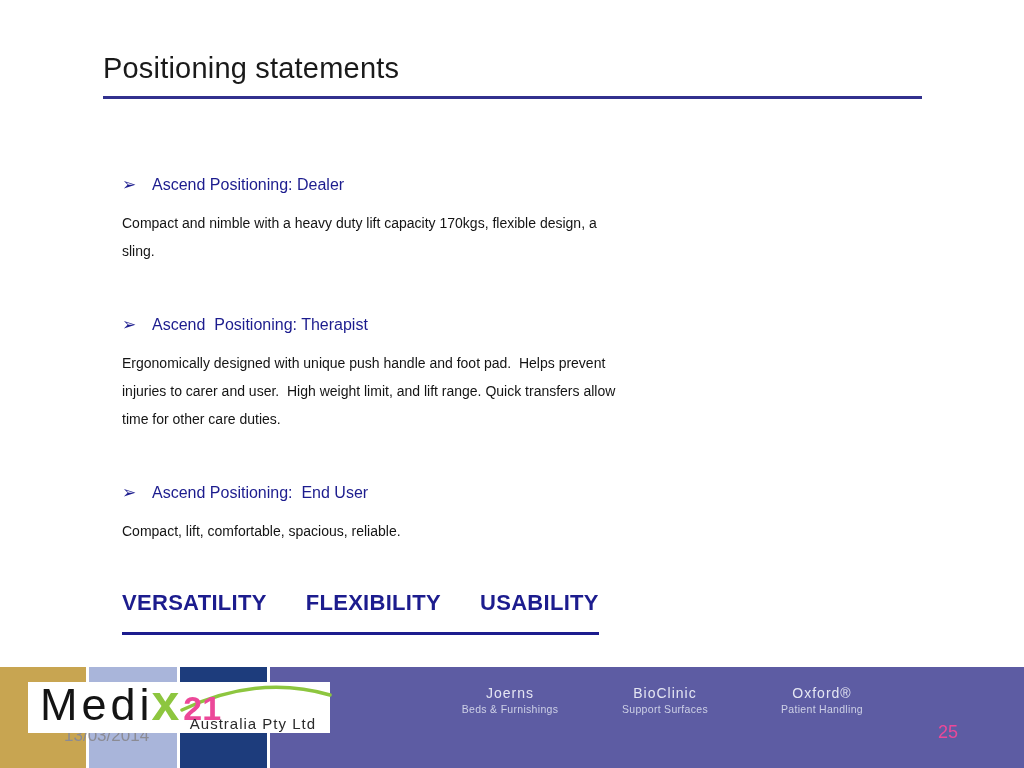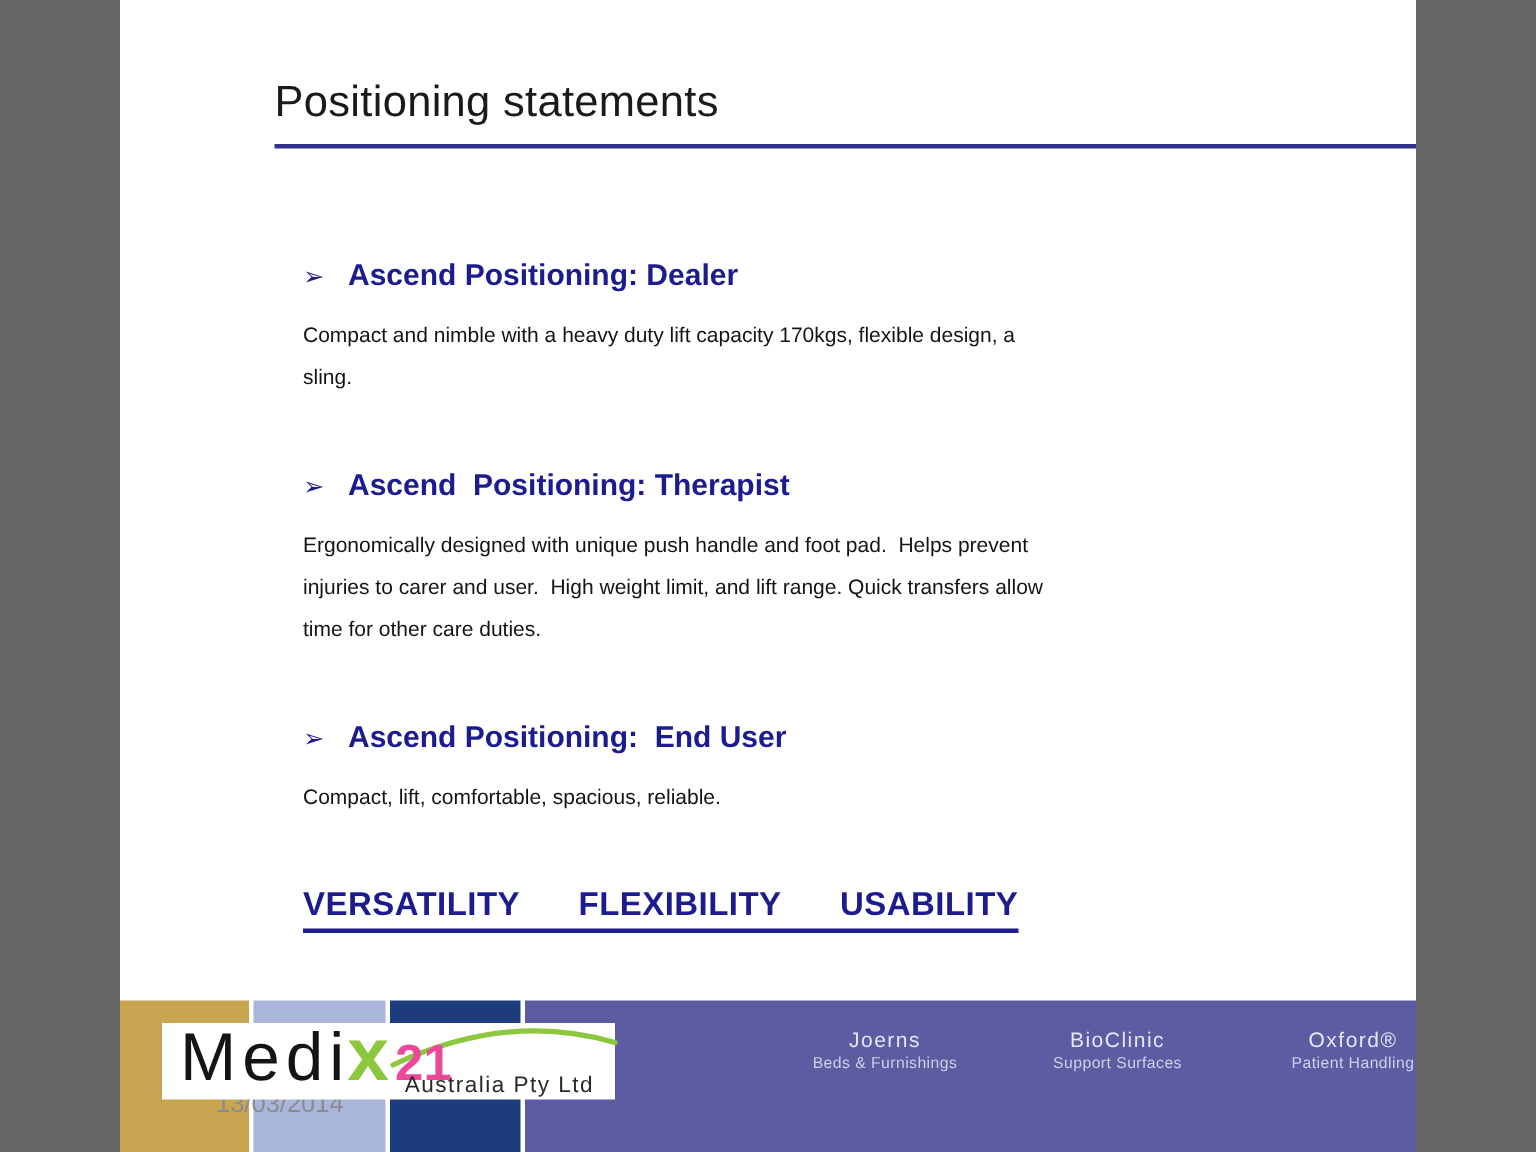--- a/index.html
+++ b/index.html
@@ -1,21 +1,21 @@
 <!DOCTYPE html>
 <html><head>
 <meta charset="utf-8">
 <style>
   * { margin: 0; padding: 0; box-sizing: border-box; }
   html, body { background: #666; }
   body { font-family: "Liberation Sans", sans-serif; }
 
   .slide {
     position: relative;
-    width: 864px;
+    width: 1024px;
     height: 768px;
     background: #ffffff;
     overflow: hidden;
     margin: 0 auto;
   }
 
   
   .slide-title {
     position: absolute;
     left: 103px;
@@ -48,37 +48,37 @@
     line-height: 28px;
   }
   .bullet {
     width: 30px;
     flex: 0 0 30px;
     font-family: "DejaVu Sans", sans-serif;
     font-size: 17px;
     color: #1c1c8e;
   }
   .heading-text {
-    font-size: 20px;
-    font-weight: bold;
+    font-size: 16px;
+    font-weight: normal;
     color: #1c1c8e;
     white-space: pre-wrap;
   }
   .body-line {
     font-size: 14px;
     line-height: 28px;
     color: #141414;
     white-space: pre-wrap;
   }
 
   .keywords {
     display: inline-flex;
     gap: 39px;
     border-bottom: 3px solid #1c1c8e;
-    padding-bottom: 3px;
+    padding-bottom: 16px;
   }
   .keyword {
     font-size: 22px;
     font-weight: bold;
     color: #1c1c8e;
     letter-spacing: 0.3px;
   }
 
   
   .footer {

